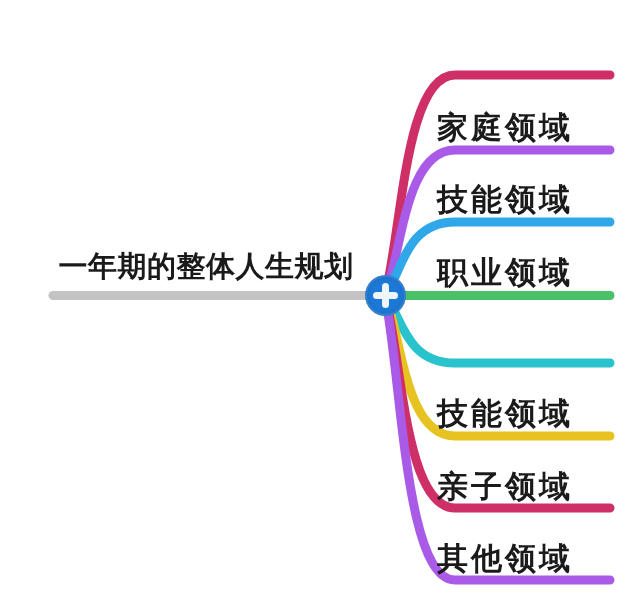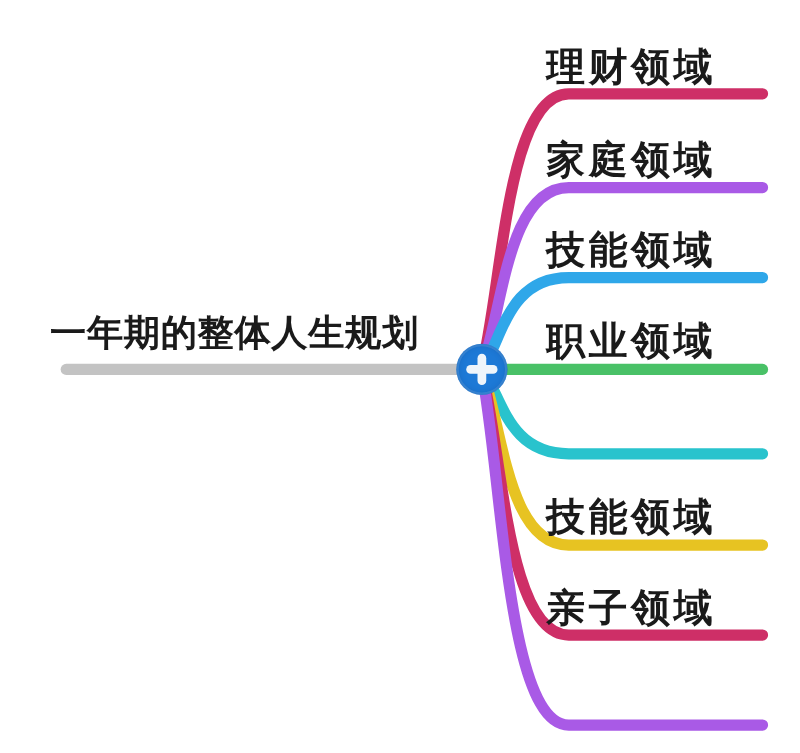--- a/index.html
+++ b/index.html
@@ -26,21 +26,21 @@
     color: #1a1a1a;
     font-weight: 700;
     white-space: nowrap;
     z-index: 2;
     cursor: default;
   }
   .root-label {
     left: 40px;
     top: 247px;
     width: 332px;
-    text-align: left;
+    text-align: center;
     font-size: 29px;
     letter-spacing: 0.5px;
   }
   .branch-label {
     left: 437px;
     font-size: 31px;
     letter-spacing: 3px;
   }
   .add-button {
     position: absolute;
@@ -92,26 +92,26 @@
       <path d="M 385 295.5 L 610 295.5" fill="none" stroke="#49c167" stroke-width="9" stroke-linecap="round"></path>
       <path d="M 385 295.5 C 402 315.75, 405 363, 455 363 L 610 363" fill="none" stroke="#29c3cd" stroke-width="9" stroke-linecap="round"></path>
       <path d="M 385 295.5 C 402 337.65, 405 436, 455 436 L 610 436" fill="none" stroke="#e7c322" stroke-width="9" stroke-linecap="round"></path>
       <path d="M 385 295.5 C 402 359.25, 405 508, 455 508 L 610 508" fill="none" stroke="#ce2f67" stroke-width="9" stroke-linecap="round"></path>
       <path d="M 385 295.5 C 402 380.85, 405 580, 455 580 L 610 580" fill="none" stroke="#a95ae6" stroke-width="9" stroke-linecap="round"></path>
       <line x1="53" y1="295.5" x2="385" y2="295.5" stroke="#c3c3c3" stroke-width="9" stroke-linecap="round"></line>
     </svg>
 
   <div class="label root-label">一年期的整体人生规划</div>
 
-  <div class="label branch-label" style="top:33px">理财领域</div>
   <div class="label branch-label" style="top:107px">家庭领域</div>
   <div class="label branch-label" style="top:179px">技能领域</div>
   <div class="label branch-label" style="top:252px">职业领域</div>
   <div class="label branch-label" style="top:393px">技能领域</div>
   <div class="label branch-label" style="top:466px">亲子领域</div>
+  <div class="label branch-label" style="top:538px">其他领域</div>
 
   <button class="add-button">
     <span class="plus-icon">
       <span class="bar-h"></span>
       <span class="bar-v"></span>
     </span>
   </button>
 
 </div>
 

